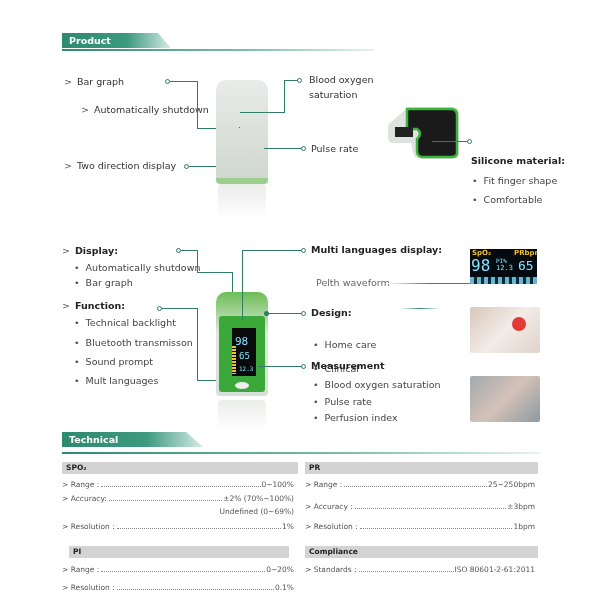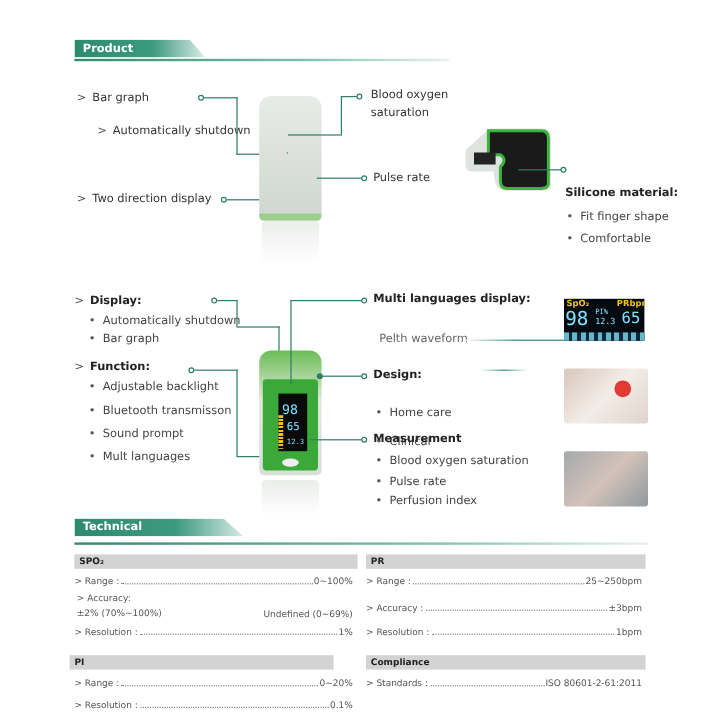--- a/index.html
+++ b/index.html
@@ -82,21 +82,21 @@
 <div class="line" style="left:432px;top:141px;width:36px;height:1px;"></div>
 <div class="dot" style="left:467px;top:139px;"></div>
 <div class="lbl bold" style="left:471px;top:155px;">Silicone material:</div>
 <div class="bul" style="left:472px;top:175px;">Fit finger shape</div>
 <div class="bul" style="left:472px;top:194px;">Comfortable</div>
 
 <div class="lbl" style="left:62px;top:245px;"><span class="chev">&gt;</span><span class="bold">Display:</span></div>
 <div class="bul" style="left:74px;top:262px;">Automatically shutdown</div>
 <div class="bul" style="left:74px;top:277px;">Bar graph</div>
 <div class="lbl" style="left:62px;top:300px;"><span class="chev">&gt;</span><span class="bold">Function:</span></div>
-<div class="bul" style="left:74px;top:317px;">Adjustable backlight</div>
+<div class="bul" style="left:74px;top:317px;">Technical backlight</div>
 <div class="bul" style="left:74px;top:337px;">Bluetooth transmisson</div>
 <div class="bul" style="left:74px;top:356px;">Sound prompt</div>
 <div class="bul" style="left:74px;top:375px;">Mult languages</div>
 
 <div class="dot" style="left:176px;top:248px;"></div>
 <div class="line" style="left:181px;top:250px;width:17px;height:1px;"></div>
 <div class="line" style="left:197px;top:250px;width:1px;height:22px;"></div>
 <div class="line" style="left:197px;top:272px;width:36px;height:1px;"></div>
 <div class="line" style="left:232px;top:272px;width:1px;height:48px;"></div>
 <div class="dot" style="left:157px;top:306px;"></div>
@@ -156,21 +156,21 @@
 
 <div class="sec-head" style="left:62px;top:432px;width:124px;">Technical Specifications</div>
 <div class="sec-rule" style="left:62px;top:452px;width:478px;"></div>
 
 <div class="bar" style="left:62px;top:462px;width:236px;">SPO₂</div>
 <div class="row" style="left:62px;top:480px;width:232px;">
     <span class="k">Range :</span>
     <span class="dots"></span>
     <span>0~100%</span>
   </div>
-<div class="row" style="left:62px;top:494px;width:232px;flex-direction:column;">
+<div class="row" style="left:62px;top:494px;width:232px;">
     <span class="k">Accuracy:</span>
     <span class="dots"></span>
     <span>±2%  (70%~100%)</span>
   </div>
 <div class="row" style="left:62px;top:507px;width:232px;justify-content:flex-end;">
     <span>Undefined  (0~69%)</span>
   </div>
 <div class="row" style="left:62px;top:522px;width:232px;">
     <span class="k">Resolution :</span>
     <span class="dots"></span>
@@ -187,21 +187,21 @@
     <span class="k">Accuracy :</span>
     <span class="dots"></span>
     <span>±3bpm</span>
   </div>
 <div class="row" style="left:305px;top:522px;width:230px;">
     <span class="k">Resolution :</span>
     <span class="dots"></span>
     <span>1bpm</span>
   </div>
 
-<div class="bar" style="left:58px;top:546px;width:220px;">PI</div>
+<div class="bar" style="left:69px;top:546px;width:220px;">PI</div>
 <div class="row" style="left:62px;top:565px;width:232px;">
     <span class="k">Range :</span>
     <span class="dots"></span>
     <span>0~20%</span>
   </div>
 <div class="row" style="left:62px;top:583px;width:232px;">
     <span class="k">Resolution :</span>
     <span class="dots"></span>
     <span>0.1%</span>
   </div>

